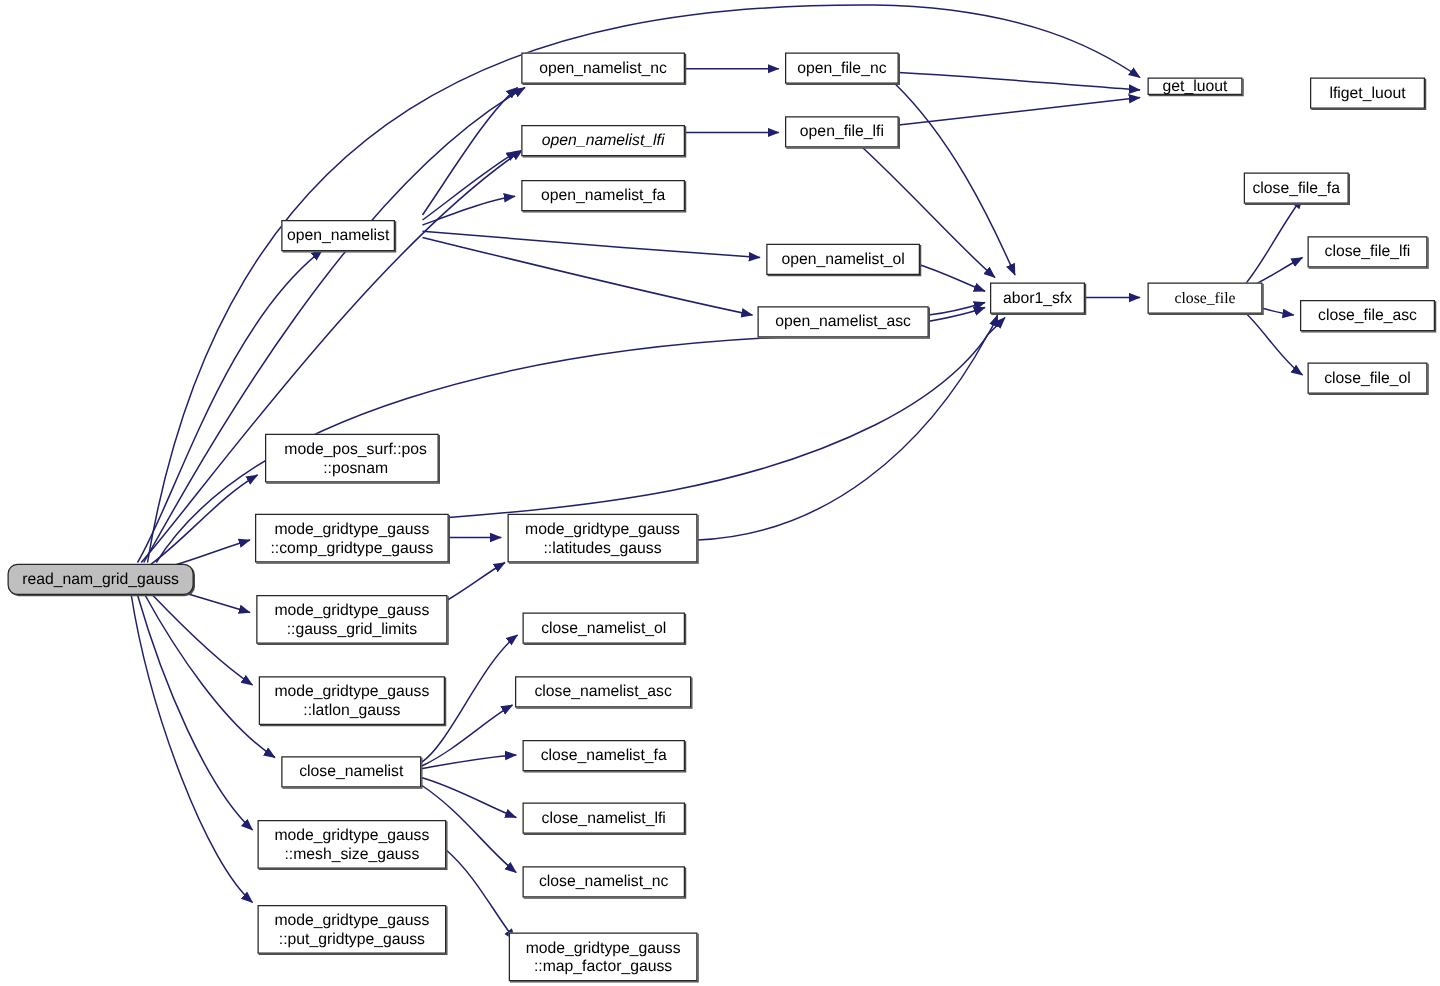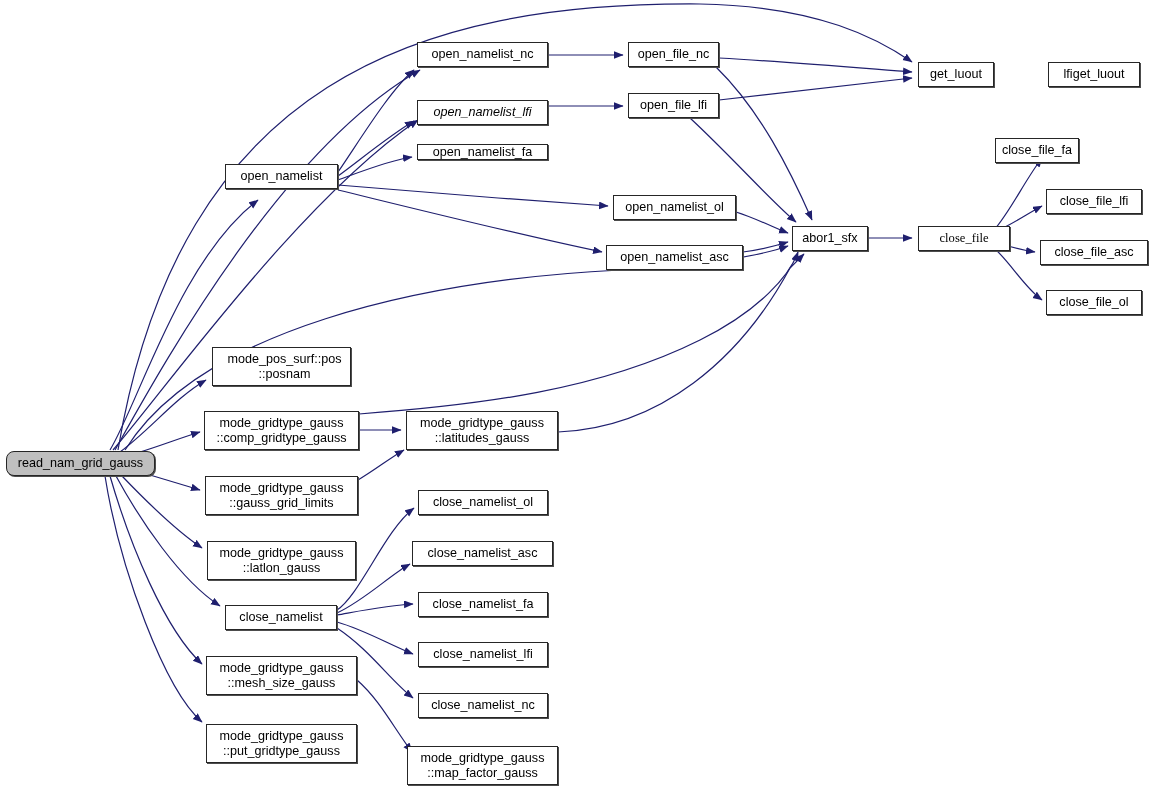--- a/index.html
+++ b/index.html
@@ -93,45 +93,45 @@
         <path d="M 337 615 C 365 610 390 605 413 604" marker-end="url(#ah)" stroke="#1f1f6e"></path>
         <path d="M 337 622 C 365 630 390 645 413 654" marker-end="url(#ah)" stroke="#1f1f6e"></path>
         <path d="M 337 628 C 370 650 390 680 413 698" marker-end="url(#ah)" stroke="#1f1f6e"></path>
         <path d="M 357 680 C 380 700 395 730 412 752" marker-end="url(#ah)" stroke="#1f1f6e"></path>
       </g>
   </svg>
   <div id="node-layer">
       <div class="node root" style="left: 6px; top: 451px; width: 149px; height: 25px; background: rgb(191, 191, 191); border-radius: 8px;">
         <span>read_nam_grid_gauss</span>
       </div>
-      <div class="node" style="left: 225px; top: 164px; width: 113px; height: 25px;">
+      <div class="node" style="left: 225px; top: 176px; width: 91px; height: 25px;">
         <span>open_namelist</span>
       </div>
       <div class="node" style="left: 417px; top: 42px; width: 131px; height: 25px;">
         <span>open_namelist_nc</span>
       </div>
       <div class="node" style="left: 417px; top: 100px; width: 131px; height: 25px; font-style: italic;">
         <span>open_namelist_lfi</span>
       </div>
-      <div class="node" style="left: 417px; top: 144px; width: 131px; height: 16px;">
+      <div class="node" style="left: 417px; top: 144px; width: 131px; height: 25px;">
         <span>open_namelist_fa</span>
       </div>
       <div class="node" style="left: 613px; top: 195px; width: 123px; height: 25px;">
         <span>open_namelist_ol</span>
       </div>
       <div class="node" style="left: 606px; top: 245px; width: 137px; height: 25px;">
         <span>open_namelist_asc</span>
       </div>
       <div class="node" style="left: 628px; top: 42px; width: 91px; height: 25px;">
         <span>open_file_nc</span>
       </div>
       <div class="node" style="left: 628px; top: 93px; width: 91px; height: 25px;">
         <span>open_file_lfi</span>
       </div>
-      <div class="node" style="left: 918px; top: 62px; width: 76px; height: 25px;">
+      <div class="node" style="left: 918px; top: 62px; width: 76px; height: 14px;">
         <span>get_luout</span>
       </div>
       <div class="node" style="left: 1048px; top: 62px; width: 92px; height: 25px;">
         <span>lfiget_luout</span>
       </div>
       <div class="node" style="left: 792px; top: 226px; width: 76px; height: 25px;">
         <span>abor1_sfx</span>
       </div>
       <div class="node" style="left: 918px; top: 226px; width: 92px; height: 25px; font-family: Liberation Serif, serif;">
         <span>close_file</span>

